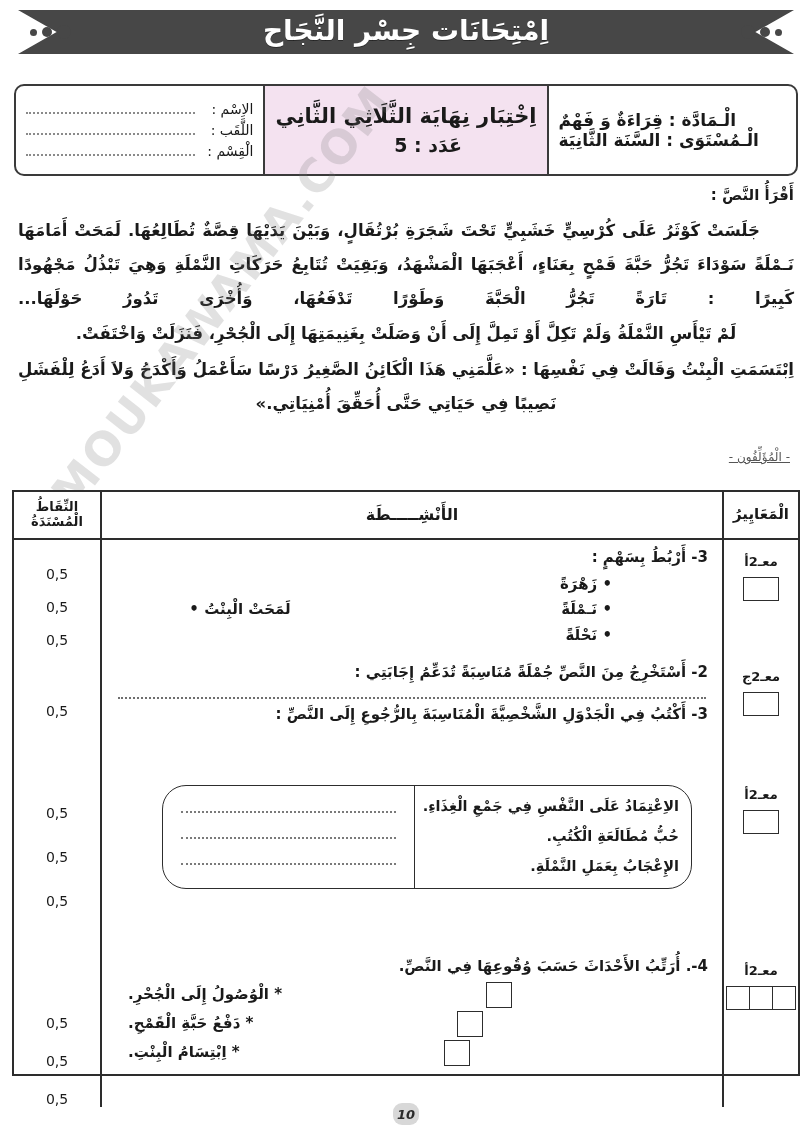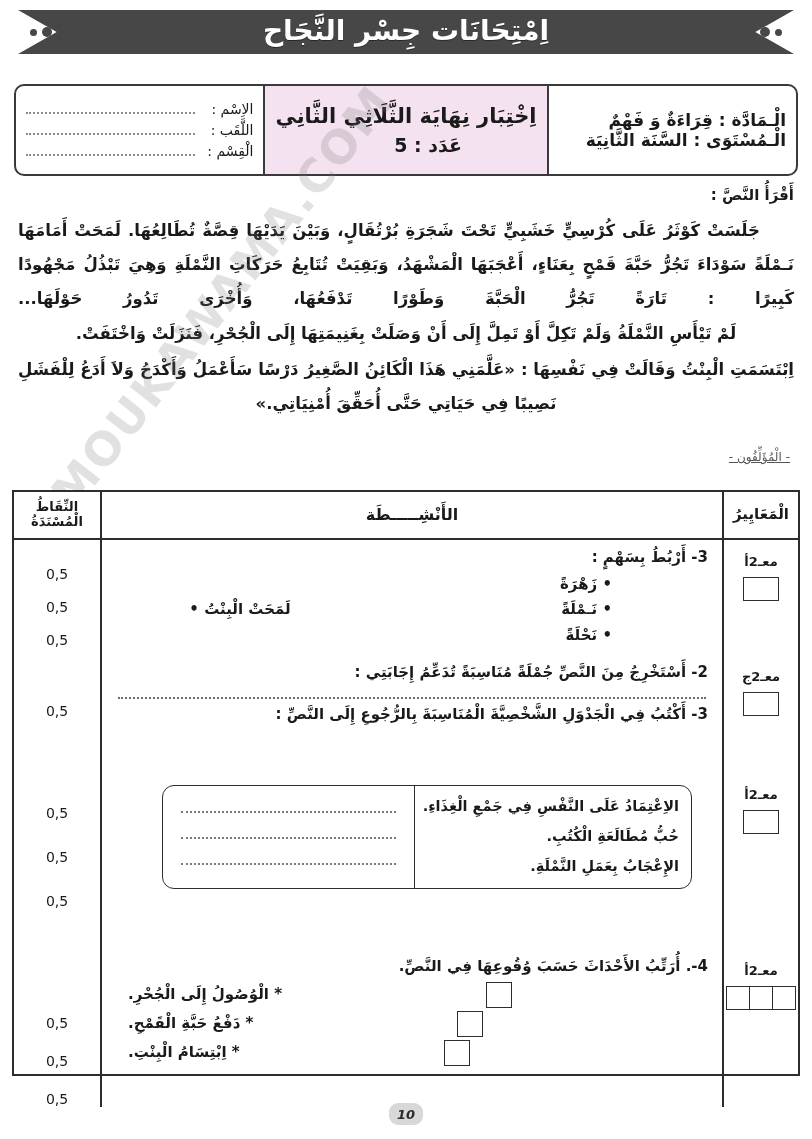--- a/index.html
+++ b/index.html
@@ -102,21 +102,21 @@
     box-sizing: border-box;
     padding: 6px 10px;
     display: flex;
     flex-direction: column;
     justify-content: center;
   }
   .info-subject {
     width: 260px;
     border-left: 2px solid #3a3a3a;
     gap: 0;
-    align-items: flex-start;
+    align-items: flex-end;
   }
   .info-subject .line {
     font-size: 17px;
     font-weight: bold;
     white-space: nowrap;
   }
   .info-exam {
     flex: 1;
     background: #f4e2f0;
     align-items: center;
@@ -346,21 +346,21 @@
 
   .dotrule {
     border-bottom: 2.5px dotted #6e6e6e;
     height: 1px;
     margin: 12px 2px 4px 2px;
   }
 
   
   .inner-tbl {
     border: 1.6px solid #2d2d2d;
-    border-radius: 12px;
+    border-radius: 24px;
     display: flex;
     flex-direction: row;
     margin: 6px 16px 0 46px;
     height: 104px;
     overflow: hidden;
     box-sizing: border-box;
   }
   .inner-right {
     flex: 0 0 52%;
     border-left: 1.6px solid #2d2d2d;
@@ -419,21 +419,21 @@
   
   .page-num {
     position: absolute;
     bottom: 14px;
     left: 0;
     right: 0;
     display: flex;
     justify-content: center;
   }
   .page-num .badge {
-    width: 34px;
+    width: 26px;
     height: 22px;
     border-radius: 9px;
     background: #d8d8d8;
     color: #2b2b2b;
     display: flex;
     align-items: center;
     justify-content: center;
     font-size: 13px;
     font-weight: bold;
     font-style: italic;

